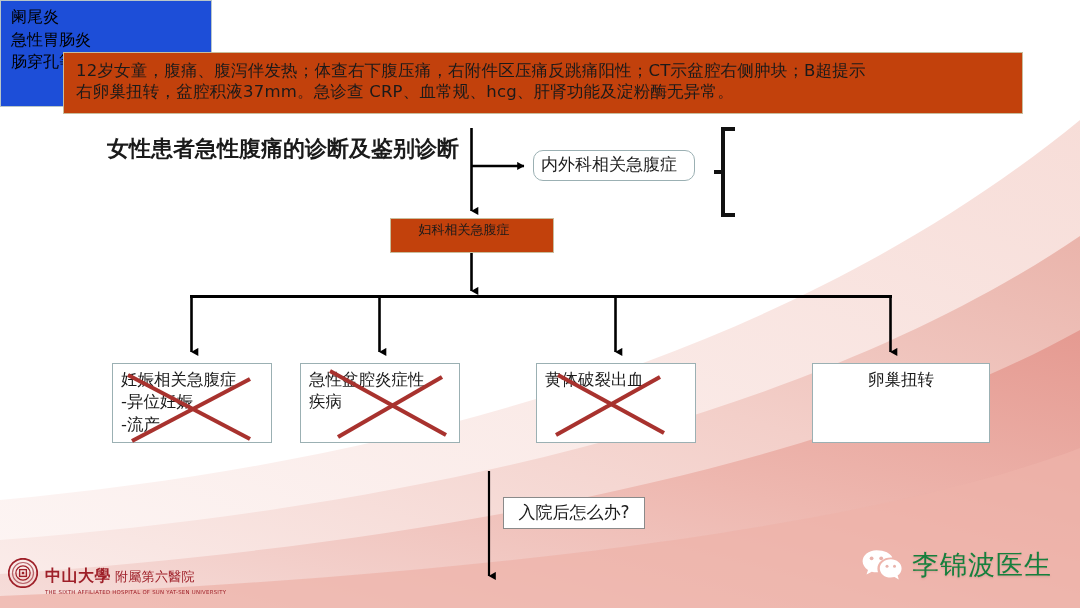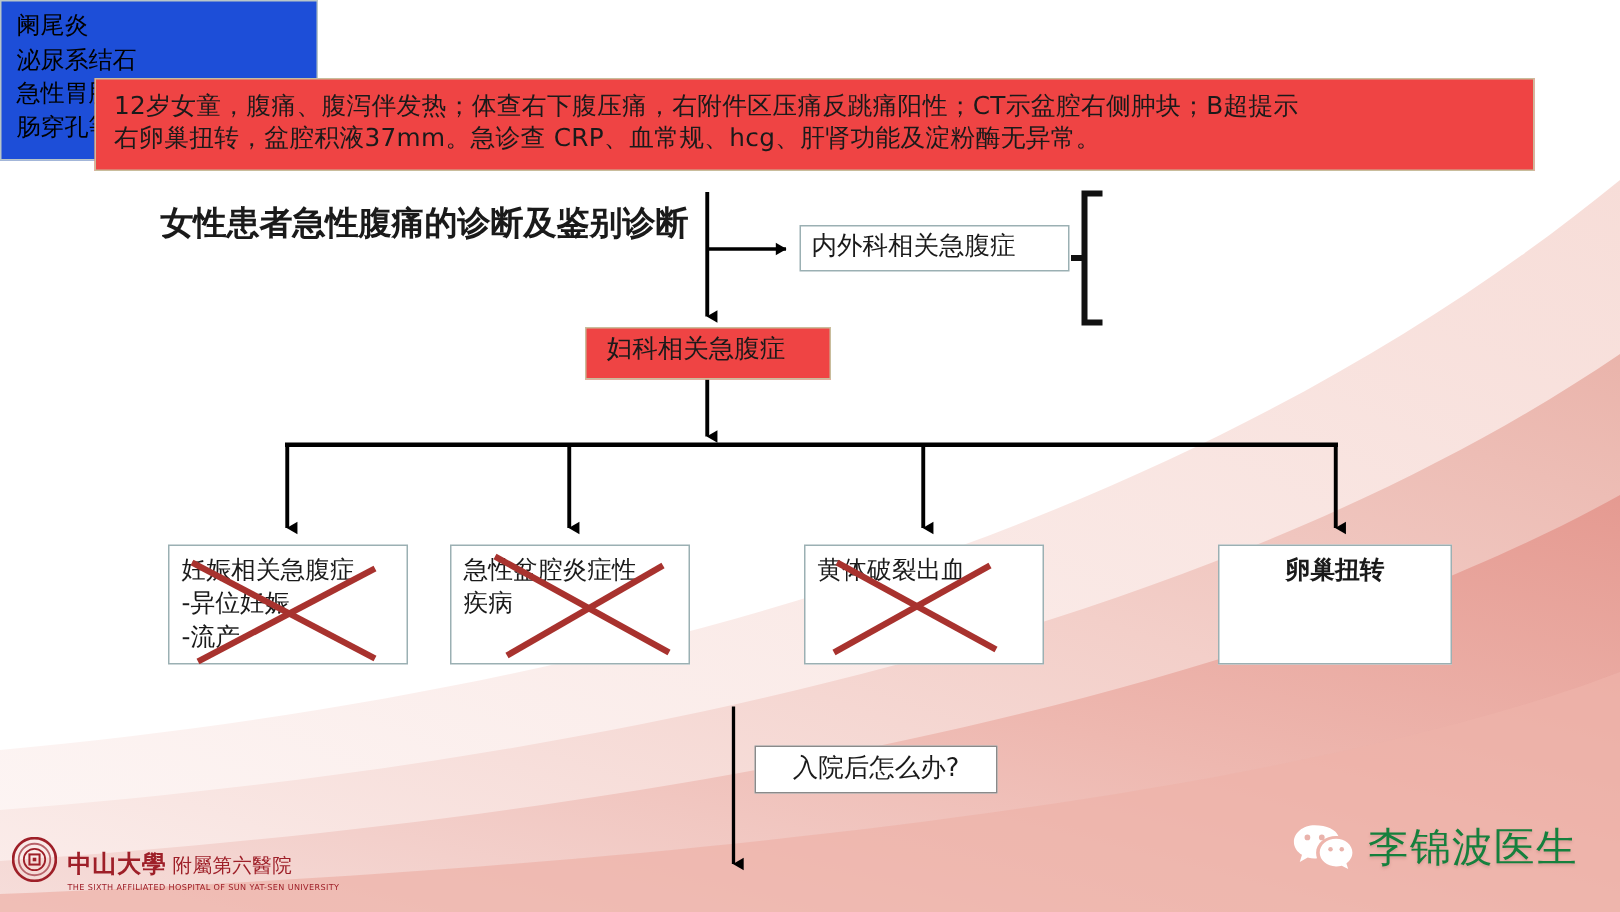--- a/index.html
+++ b/index.html
@@ -29,21 +29,21 @@
   
   .box {
     position: absolute;
     box-sizing: border-box;
     background: transparent;
     line-height: 1.28;
     color: #1a1a1a;
   }
   .box-cream {
     border: 1px solid #c9bd9c;
-    background: #ef4444;
+    background: #c2410c;
   }
   .box-slate {
     border: 1px solid #9bb0b3;
     background: #ffffff;
   }
   .box-gray {
     border: 1px solid #8a8a8a;
     background: #ffffff;
   }
 
@@ -67,35 +67,37 @@
     font-size: 22px;
     font-weight: 700;
     color: #1a1a1a;
     white-space: nowrap;
   }
 
   
   #box-nonGyn {
     left: 533px;
     top: 150px;
-    width: 180px;
+    width: 162px;
     height: 31px;
     padding: 3px 7px 0 7px;
     font-size: 17px;
     white-space: nowrap;
+    border-radius: 10px;
   }
   #box-gyn {
     left: 390px;
     top: 218px;
     width: 164px;
     height: 35px;
     padding: 4px 16px 0 0;
     text-align: center;
-    font-size: 17px;
-    white-space: nowrap;
+    font-size: 13px;
+    white-space: nowrap;
+    font-family: Liberation Mono, monospace;
   }
 
   
   #box-nonGyn-list {
     left: 758px;
     top: 118px;
     width: 200px;
     height: 100px;
     padding: 5px 0 0 10px;
     font-size: 16px;
@@ -110,27 +112,27 @@
     height: 80px;
     padding: 5px 0 0 8px;
     font-size: 16.5px;
   }
   .dx-box .dx-line { line-height: 1.35; white-space: nowrap; }
   .dx-box.centered { padding: 5px 0 0 0; text-align: center; }
 
   #dx-box-0 { left: 112px; width: 160px; }
   #dx-box-1 { left: 300px; width: 160px; }
   #dx-box-2 { left: 536px; width: 160px; }
-  #dx-box-3 { left: 812px; width: 156px; font-weight: bold; }
+  #dx-box-3 { left: 812px; width: 178px; }
 
   
   #box-next {
     left: 503px;
     top: 497px;
-    width: 162px;
+    width: 142px;
     height: 32px;
     padding: 4px 0 0 0;
     text-align: center;
     font-size: 17px;
     white-space: nowrap;
   }
 
   
   .xmark { position: absolute; pointer-events: none; }
 
@@ -243,21 +245,20 @@
 
     <path d="M735,129 L723,129 L723,215 L735,215 M723,172 L714,172" fill="none" stroke="#111111" stroke-width="4"></path>
   </svg>
 
   <div class="box box-slate" id="box-nonGyn">
     <span>内外科相关急腹症</span>
   </div>
 
   <div id="box-nonGyn-list">
     <div class="item">阑尾炎</div>
-    <div class="item">泌尿系结石</div>
     <div class="item">急性胃肠炎</div>
     <div class="item">肠穿孔等</div>
   </div>
 
   <div class="box box-cream" id="box-gyn">
     <span>妇科相关急腹症</span>
   </div>
 
   <div class="box box-slate dx-box" id="dx-box-0">
     <div class="dx-line">妊娠相关急腹症</div>

